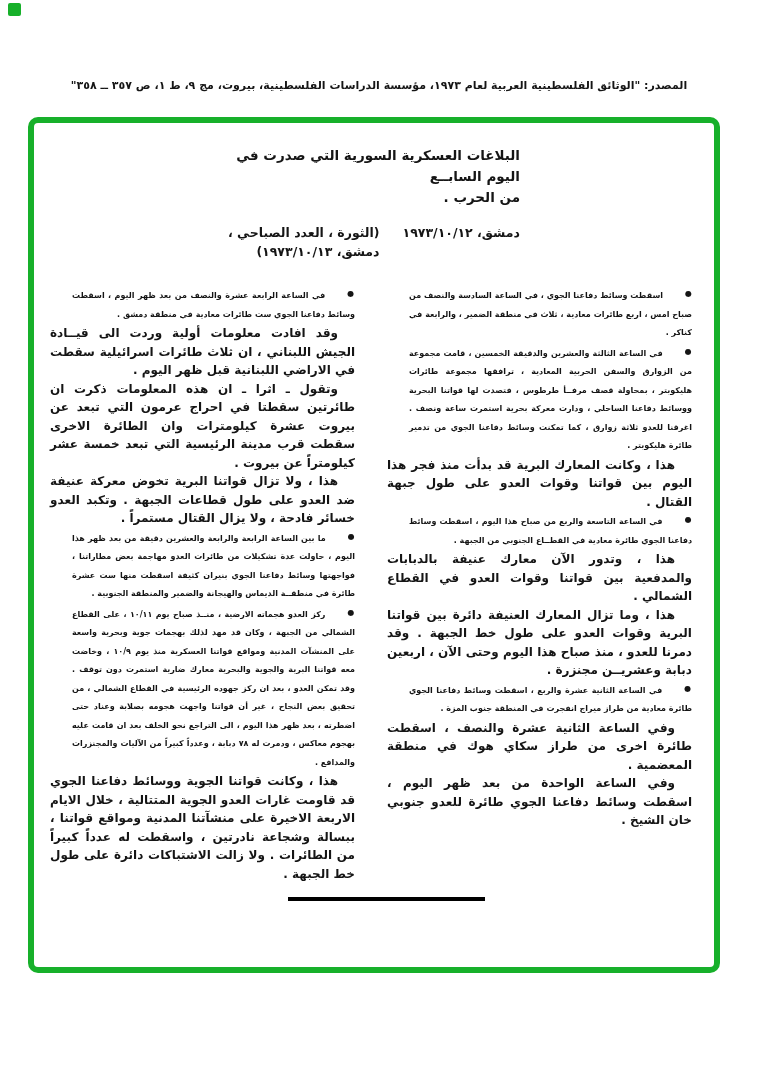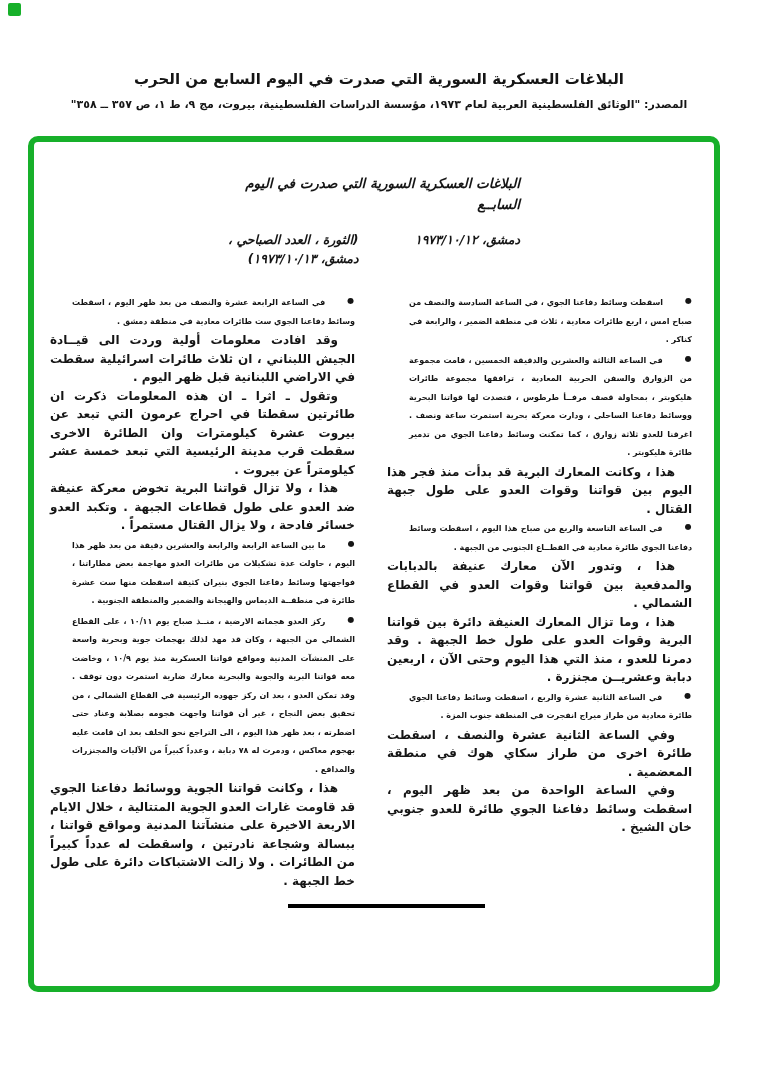--- a/index.html
+++ b/index.html
@@ -21,21 +21,21 @@
   .page-source{font-size:11px;font-weight:bold;margin-top:9px;line-height:14px;}
   .frame{
     box-sizing:border-box;
     width:692px;height:856px;
     margin:24px 0 0 28px;
     border:6px solid var(--green);
     border-radius:10px;
     padding-top:18px;
     background:#ffffff;
   }
-  .doc-header{width:292px;margin:13px auto;direction:rtl;font-style:italic;}
+  .doc-header{width:292px;margin:4px auto;direction:rtl;}
   .doc-title{font-size:13.5px;font-weight:bold;line-height:21px;text-align:right;}
   .date-row{
     display:flex;justify-content:space-between;direction:rtl;
     margin-top:15px;font-size:12.5px;font-weight:bold;line-height:19px;
   }
   .date-right{}
   .date-left{text-align:right;}
   .columns{
     display:flex;direction:rtl;gap:32px;
     padding:0 22px 0 16px;margin-top:24px;
@@ -53,46 +53,46 @@
     width:197px;
     margin:14px 229px 0 254px;
   }
 </style>
 </head>
 <body style="color: rgb(21, 21, 21);">
 
 <div class="corner-chip"></div>
 
 <div class="page-header">
-  <div class="page-title">البلاغات العسكرية السورية التي صدرت في اليوم السابع من الحرب</div>
   <div class="page-source">المصدر: "الوثائق الفلسطينية العربية لعام ١٩٧٣، مؤسسة الدراسات الفلسطينية، بيروت، مج ٩، ط ١، ص ٣٥٧ ــ ٣٥٨"</div>
 </div>
 
 <div class="frame">
   <div class="doc-header">
     <div class="doc-title">
       <div>البلاغات العسكرية السورية التي صدرت في اليوم السابــع</div>
+      <div>من الحرب .</div>
     </div>
     <div class="date-row">
       <div class="date-right">دمشق، ١٩٧٣/١٠/١٢</div>
       <div class="date-left">
         <div>(الثورة ، العدد الصباحي ،</div>
         <div>دمشق، ١٩٧٣/١٠/١٣)</div>
       </div>
     </div>
   </div>
 
   <div class="columns">
     <div class="col" id="col-right">
         <p class="para bullet"><span class="bullet">●</span>اسقطت وسائط دفاعنا الجوي ، في الساعة السادسة والنصف من صباح امس ، اربع طائرات معادية ، ثلاث في منطقة الضمير ، والرابعة في كناكر .</p>
         <p class="para bullet"><span class="bullet">●</span>في الساعة الثالثة والعشرين والدقيقة الخمسين ، قامت مجموعة من الزوارق والسفن الحربية المعادية ، ترافقها مجموعة طائرات هليكوبتر ، بمحاولة قصف مرفــأ طرطوس ، فتصدت لها قواتنا البحرية ووسائط دفاعنا الساحلي ، ودارت معركة بحرية استمرت ساعة ونصف . اغرقنا للعدو ثلاثة زوارق ، كما تمكنت وسائط دفاعنا الجوي من تدمير طائرة هليكوبتر .</p>
         <p class="para indent">هذا ، وكانت المعارك البرية قد بدأت منذ فجر هذا اليوم بين قواتنا وقوات العدو على طول جبهة القتال .</p>
         <p class="para bullet"><span class="bullet">●</span>في الساعة التاسعة والربع من صباح هذا اليوم ، اسقطت وسائط دفاعنا الجوي طائرة معادية في القطــاع الجنوبي من الجبهة .</p>
         <p class="para indent">هذا ، وتدور الآن معارك عنيفة بالدبابات والمدفعية بين قواتنا وقوات العدو في القطاع الشمالي .</p>
-        <p class="para indent">هذا ، وما تزال المعارك العنيفة دائرة بين قواتنا البرية وقوات العدو على طول خط الجبهة . وقد دمرنا للعدو ، منذ التي هذا اليوم وحتى الآن ، اربعين دبابة وعشريــن مجنزرة .</p>
+        <p class="para indent">هذا ، وما تزال المعارك العنيفة دائرة بين قواتنا البرية وقوات العدو على طول خط الجبهة . وقد دمرنا للعدو ، منذ صباح هذا اليوم وحتى الآن ، اربعين دبابة وعشريــن مجنزرة .</p>
         <p class="para bullet"><span class="bullet">●</span>في الساعة الثانية عشرة والربع ، اسقطت وسائط دفاعنا الجوي طائرة معادية من طراز ميراج انفجرت في المنطقة جنوب المزة .</p>
         <p class="para indent">وفي الساعة الثانية عشرة والنصف ، اسقطت طائرة اخرى من طراز سكاي هوك في منطقة المعضمية .</p>
         <p class="para indent">وفي الساعة الواحدة من بعد ظهر اليوم ، اسقطت وسائط دفاعنا الجوي طائرة للعدو جنوبي خان الشيخ .</p>
       </div>
     <div class="col" id="col-left">
         <p class="para bullet"><span class="bullet">●</span>في الساعة الرابعة عشرة والنصف من بعد ظهر اليوم ، اسقطت وسائط دفاعنا الجوي ست طائرات معادية في منطقة دمشق .</p>
         <p class="para indent">وقد افادت معلومات أولية وردت الى قيــادة الجيش اللبناني ، ان ثلاث طائرات اسرائيلية سقطت في الاراضي اللبنانية قبل ظهر اليوم .</p>
         <p class="para indent">وتقول ـ اثرا ـ ان هذه المعلومات ذكرت ان طائرتين سقطتا في احراج عرمون التي تبعد عن بيروت عشرة كيلومترات وان الطائرة الاخرى سقطت قرب مدينة الرئيسية التي تبعد خمسة عشر كيلومتراً عن بيروت .</p>
         <p class="para indent">هذا ، ولا تزال قواتنا البرية تخوض معركة عنيفة ضد العدو على طول قطاعات الجبهة . وتكبد العدو خسائر فادحة ، ولا يزال القتال مستمراً .</p>
         <p class="para bullet"><span class="bullet">●</span>ما بين الساعة الرابعة والرابعة والعشرين دقيقة من بعد ظهر هذا اليوم ، حاولت عدة تشكيلات من طائرات العدو مهاجمة بعض مطاراتنا ، فواجهتها وسائط دفاعنا الجوي بنيران كثيفة اسقطت منها ست عشرة طائرة في منطقــة الديماس والهيجانة والضمير والمنطقة الجنوبية .</p>

